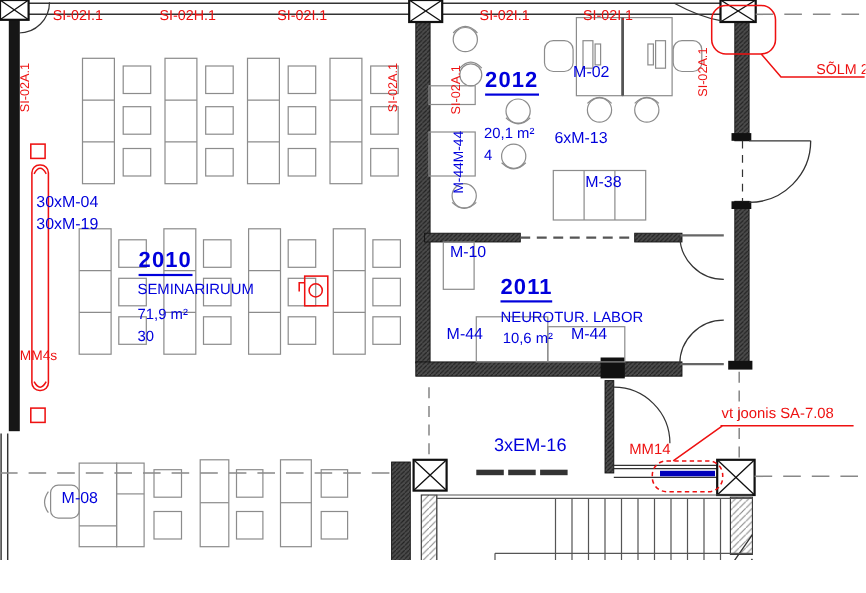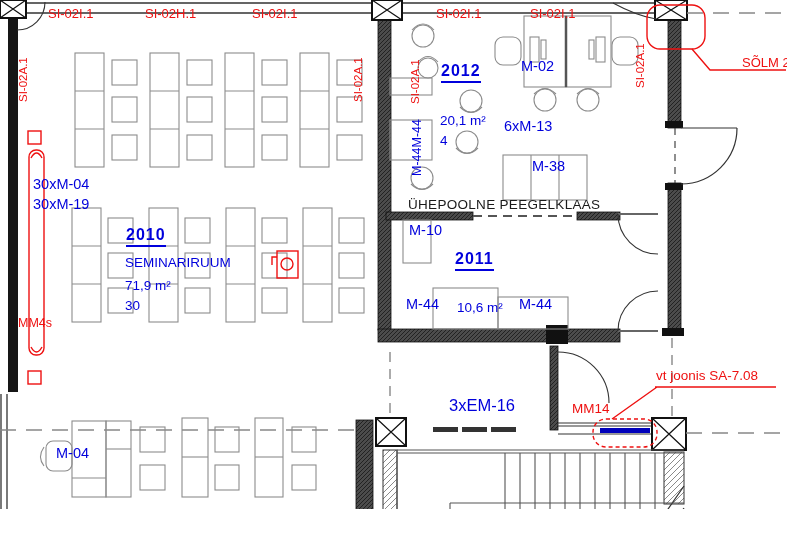--- a/index.html
+++ b/index.html
@@ -9,21 +9,21 @@
   .lbl{position:absolute;white-space:nowrap;line-height:1.05;}
   .blue{color:#0000dc;}
   .red{color:#ee1111;}
   .blk{color:#1a1a1a;}
   .f11{font-size:11.5px;}
   .f12{font-size:12.5px;}
   .f13{font-size:13px;}
   .f135{font-size:13.5px;}
   .f145{font-size:14.5px;}
   .f16{font-size:16.5px;}
-  .num{font-size:16px;font-weight:bold;letter-spacing:1px;border-bottom:2px solid currentColor;padding-bottom:1px;}
+  .num{font-size:20px;font-weight:bold;letter-spacing:1px;border-bottom:2px solid currentColor;padding-bottom:1px;}
   .vert{transform:rotate(-90deg);transform-origin:0 0;}
 </style>
 </head>
 <body>
 
 <div id="plan">
 
 <svg width="787" height="539" viewBox="0 0 787 539">
   <defs>
     <pattern id="darkHatch" patternUnits="userSpaceOnUse" width="4" height="4">
@@ -260,36 +260,36 @@
   <div class="lbl red f11 vert" style="left:634px;top:88px">SI-02A.1</div>
 
   <div class="lbl blue num" style="left:441px;top:63px">2012</div>
   <div class="lbl blue f135" style="left:440px;top:114px">20,1 m²</div>
   <div class="lbl blue f135" style="left:440px;top:134px">4</div>
   <div class="lbl blue f145" style="left:521px;top:59px">M-02</div>
   <div class="lbl blue f145" style="left:504px;top:119px">6xM-13</div>
   <div class="lbl blue f145" style="left:532px;top:159px">M-38</div>
   <div class="lbl blue f12 vert" style="left:411px;top:176px">M-44M-44</div>
 
-  <div class="lbl blk f135" style="left:408px;top:198px;letter-spacing:0.3px">ÜHEPOOLNE PEEGELKLAAS</div>
 
   <div class="lbl blue f145" style="left:409px;top:223px">M-10</div>
   <div class="lbl blue num" style="left:455px;top:251px">2011</div>
+  <div class="lbl blue f135" style="left:455px;top:282px">NEUROTUR. LABOR</div>
   <div class="lbl blue f145" style="left:406px;top:297px">M-44</div>
   <div class="lbl blue f135" style="left:457px;top:301px">10,6 m²</div>
   <div class="lbl blue f145" style="left:519px;top:297px">M-44</div>
 
   <div class="lbl blue f145" style="left:33px;top:177px">30xM-04</div>
   <div class="lbl blue f145" style="left:33px;top:197px">30xM-19</div>
   <div class="lbl blue num" style="left:126px;top:227px">2010</div>
   <div class="lbl blue f135" style="left:125px;top:256px">SEMINARIRUUM</div>
   <div class="lbl blue f135" style="left:125px;top:279px">71,9 m²</div>
   <div class="lbl blue f135" style="left:125px;top:299px">30</div>
 
   <div class="lbl red f13" style="left:742px;top:56px">SÕLM 2</div>
   <div class="lbl red f12" style="left:18px;top:317px">MM4s</div>
   <div class="lbl blue f16" style="left:449px;top:397px">3xEM-16</div>
   <div class="lbl red f135" style="left:572px;top:402px">MM14</div>
   <div class="lbl red f135" style="left:656px;top:369px">vt joonis SA-7.08</div>
-  <div class="lbl blue f145" style="left:56px;top:446px">M-04</div>
+  <div class="lbl blue f145" style="left:56px;top:446px">M-08</div>
   <div class="lbl blue f145 vert" style="left:403px;top:533px">4</div>
 
 </div>
 
 </body></html>

